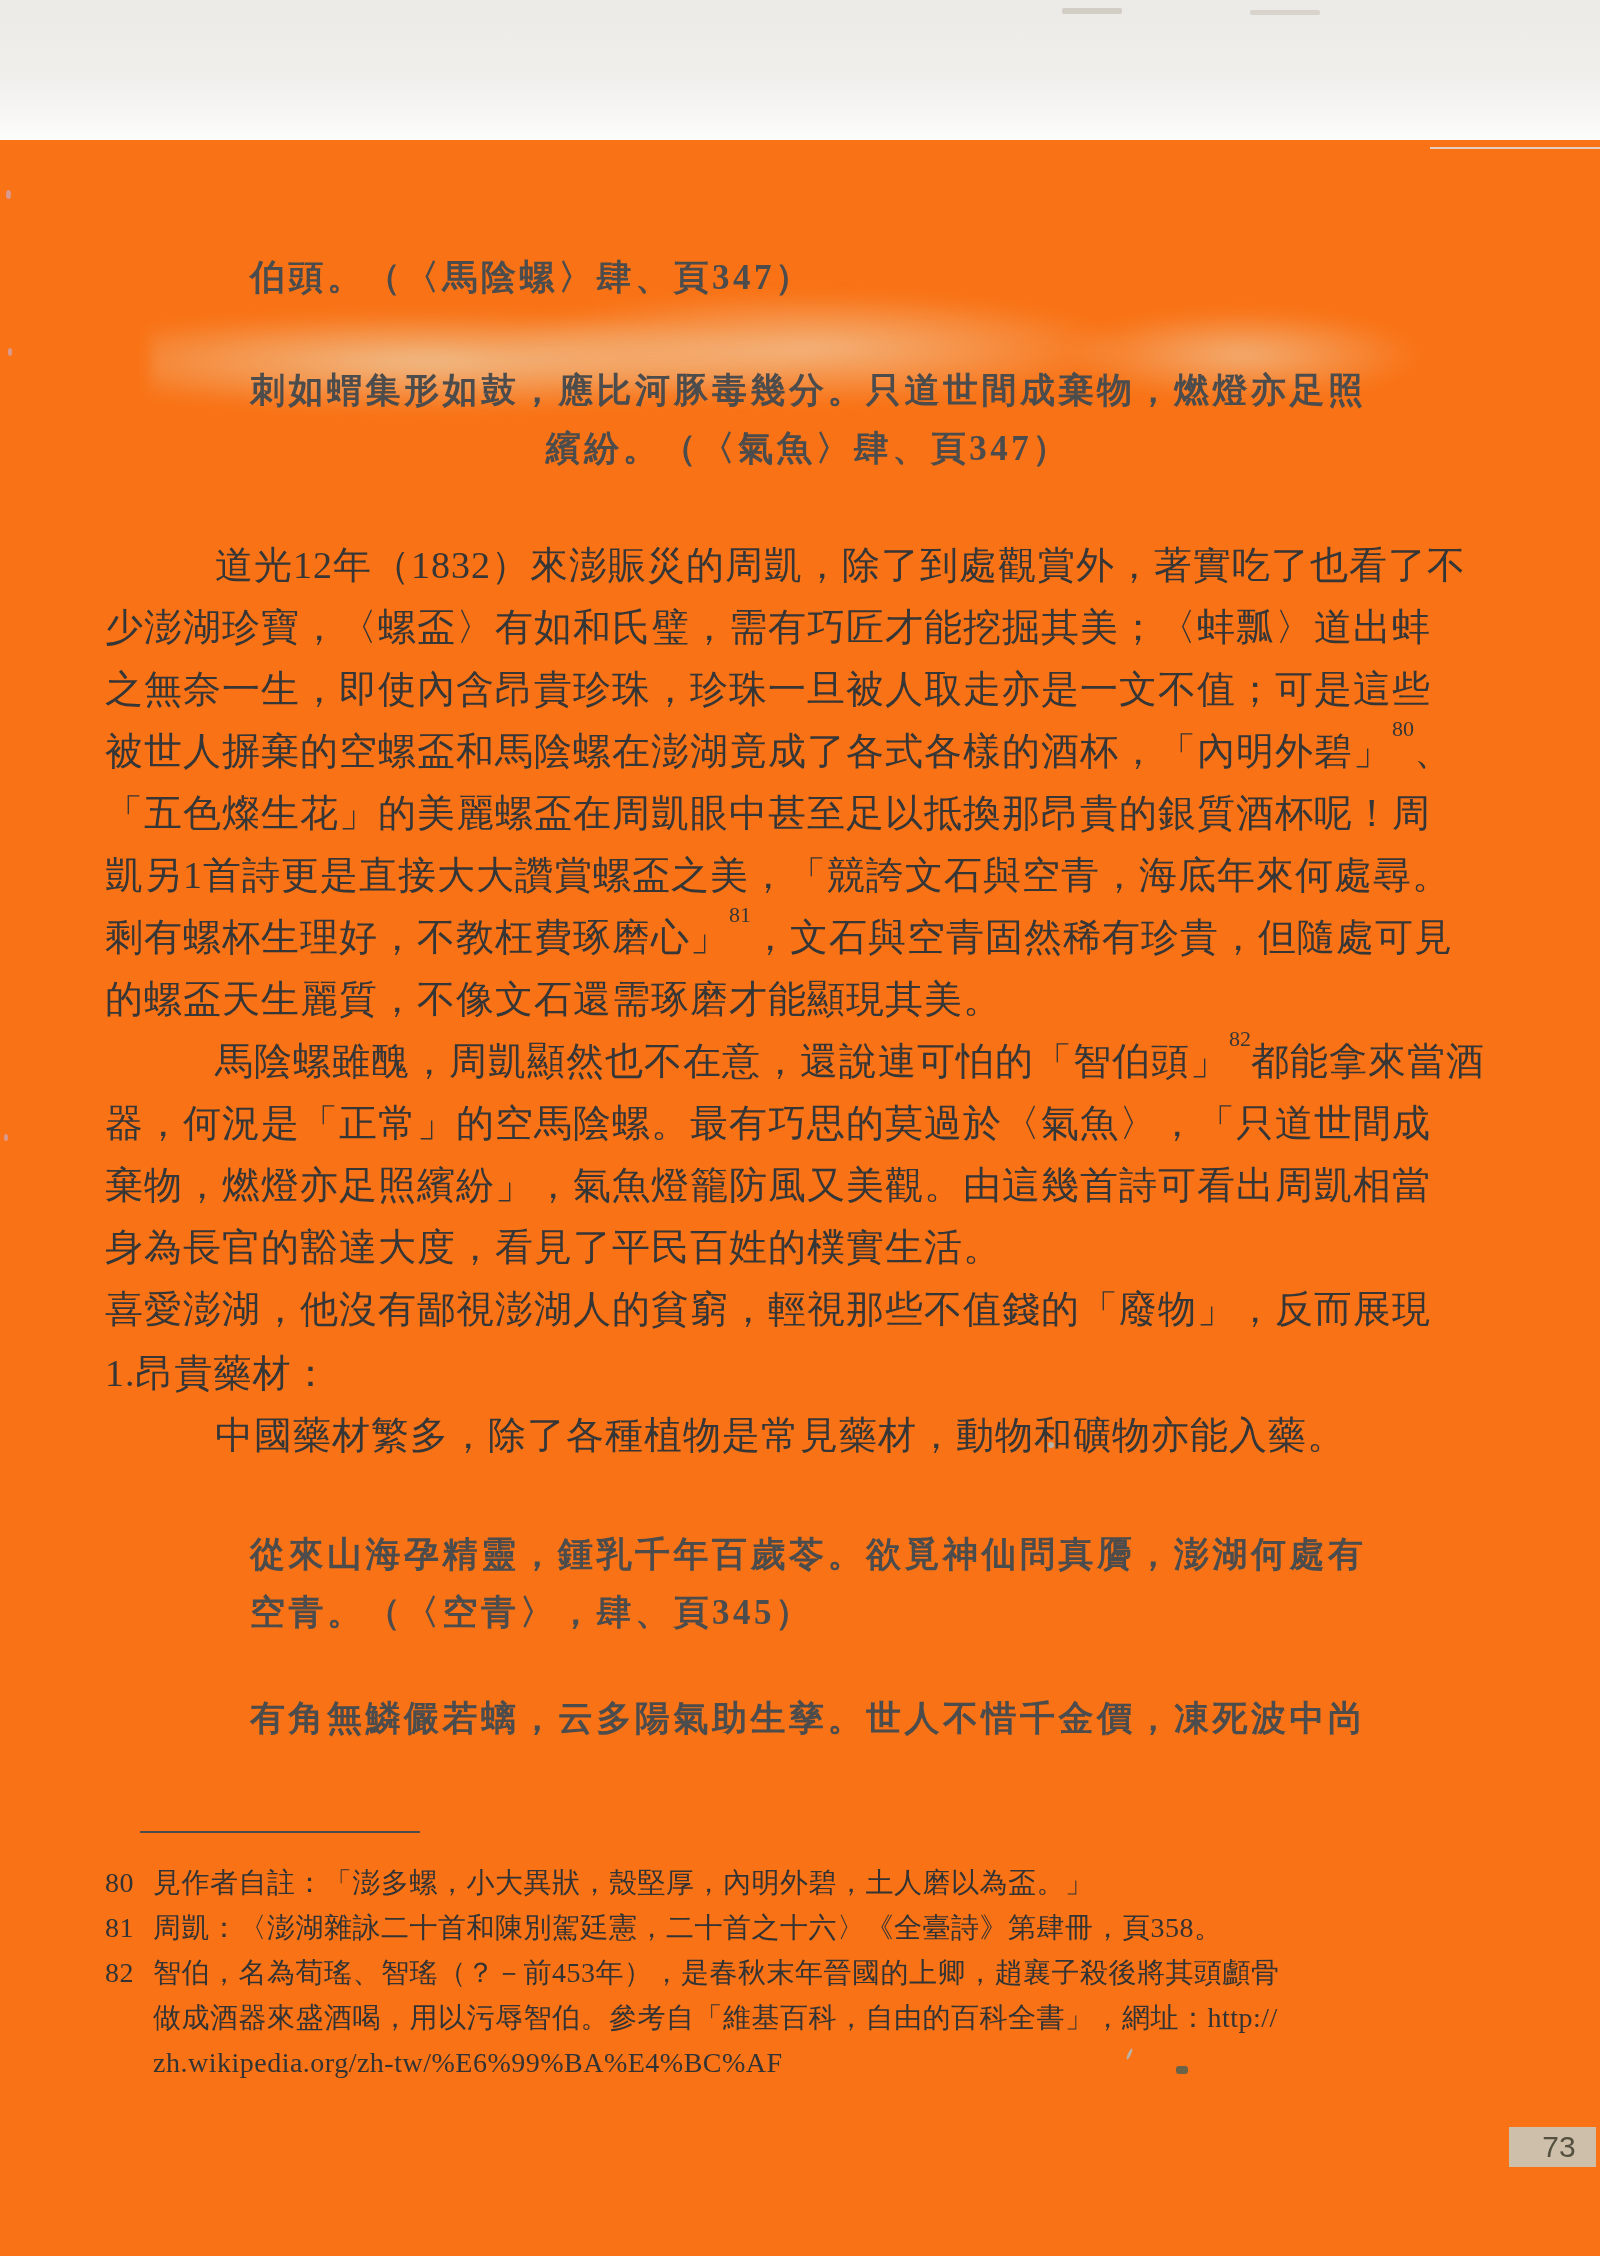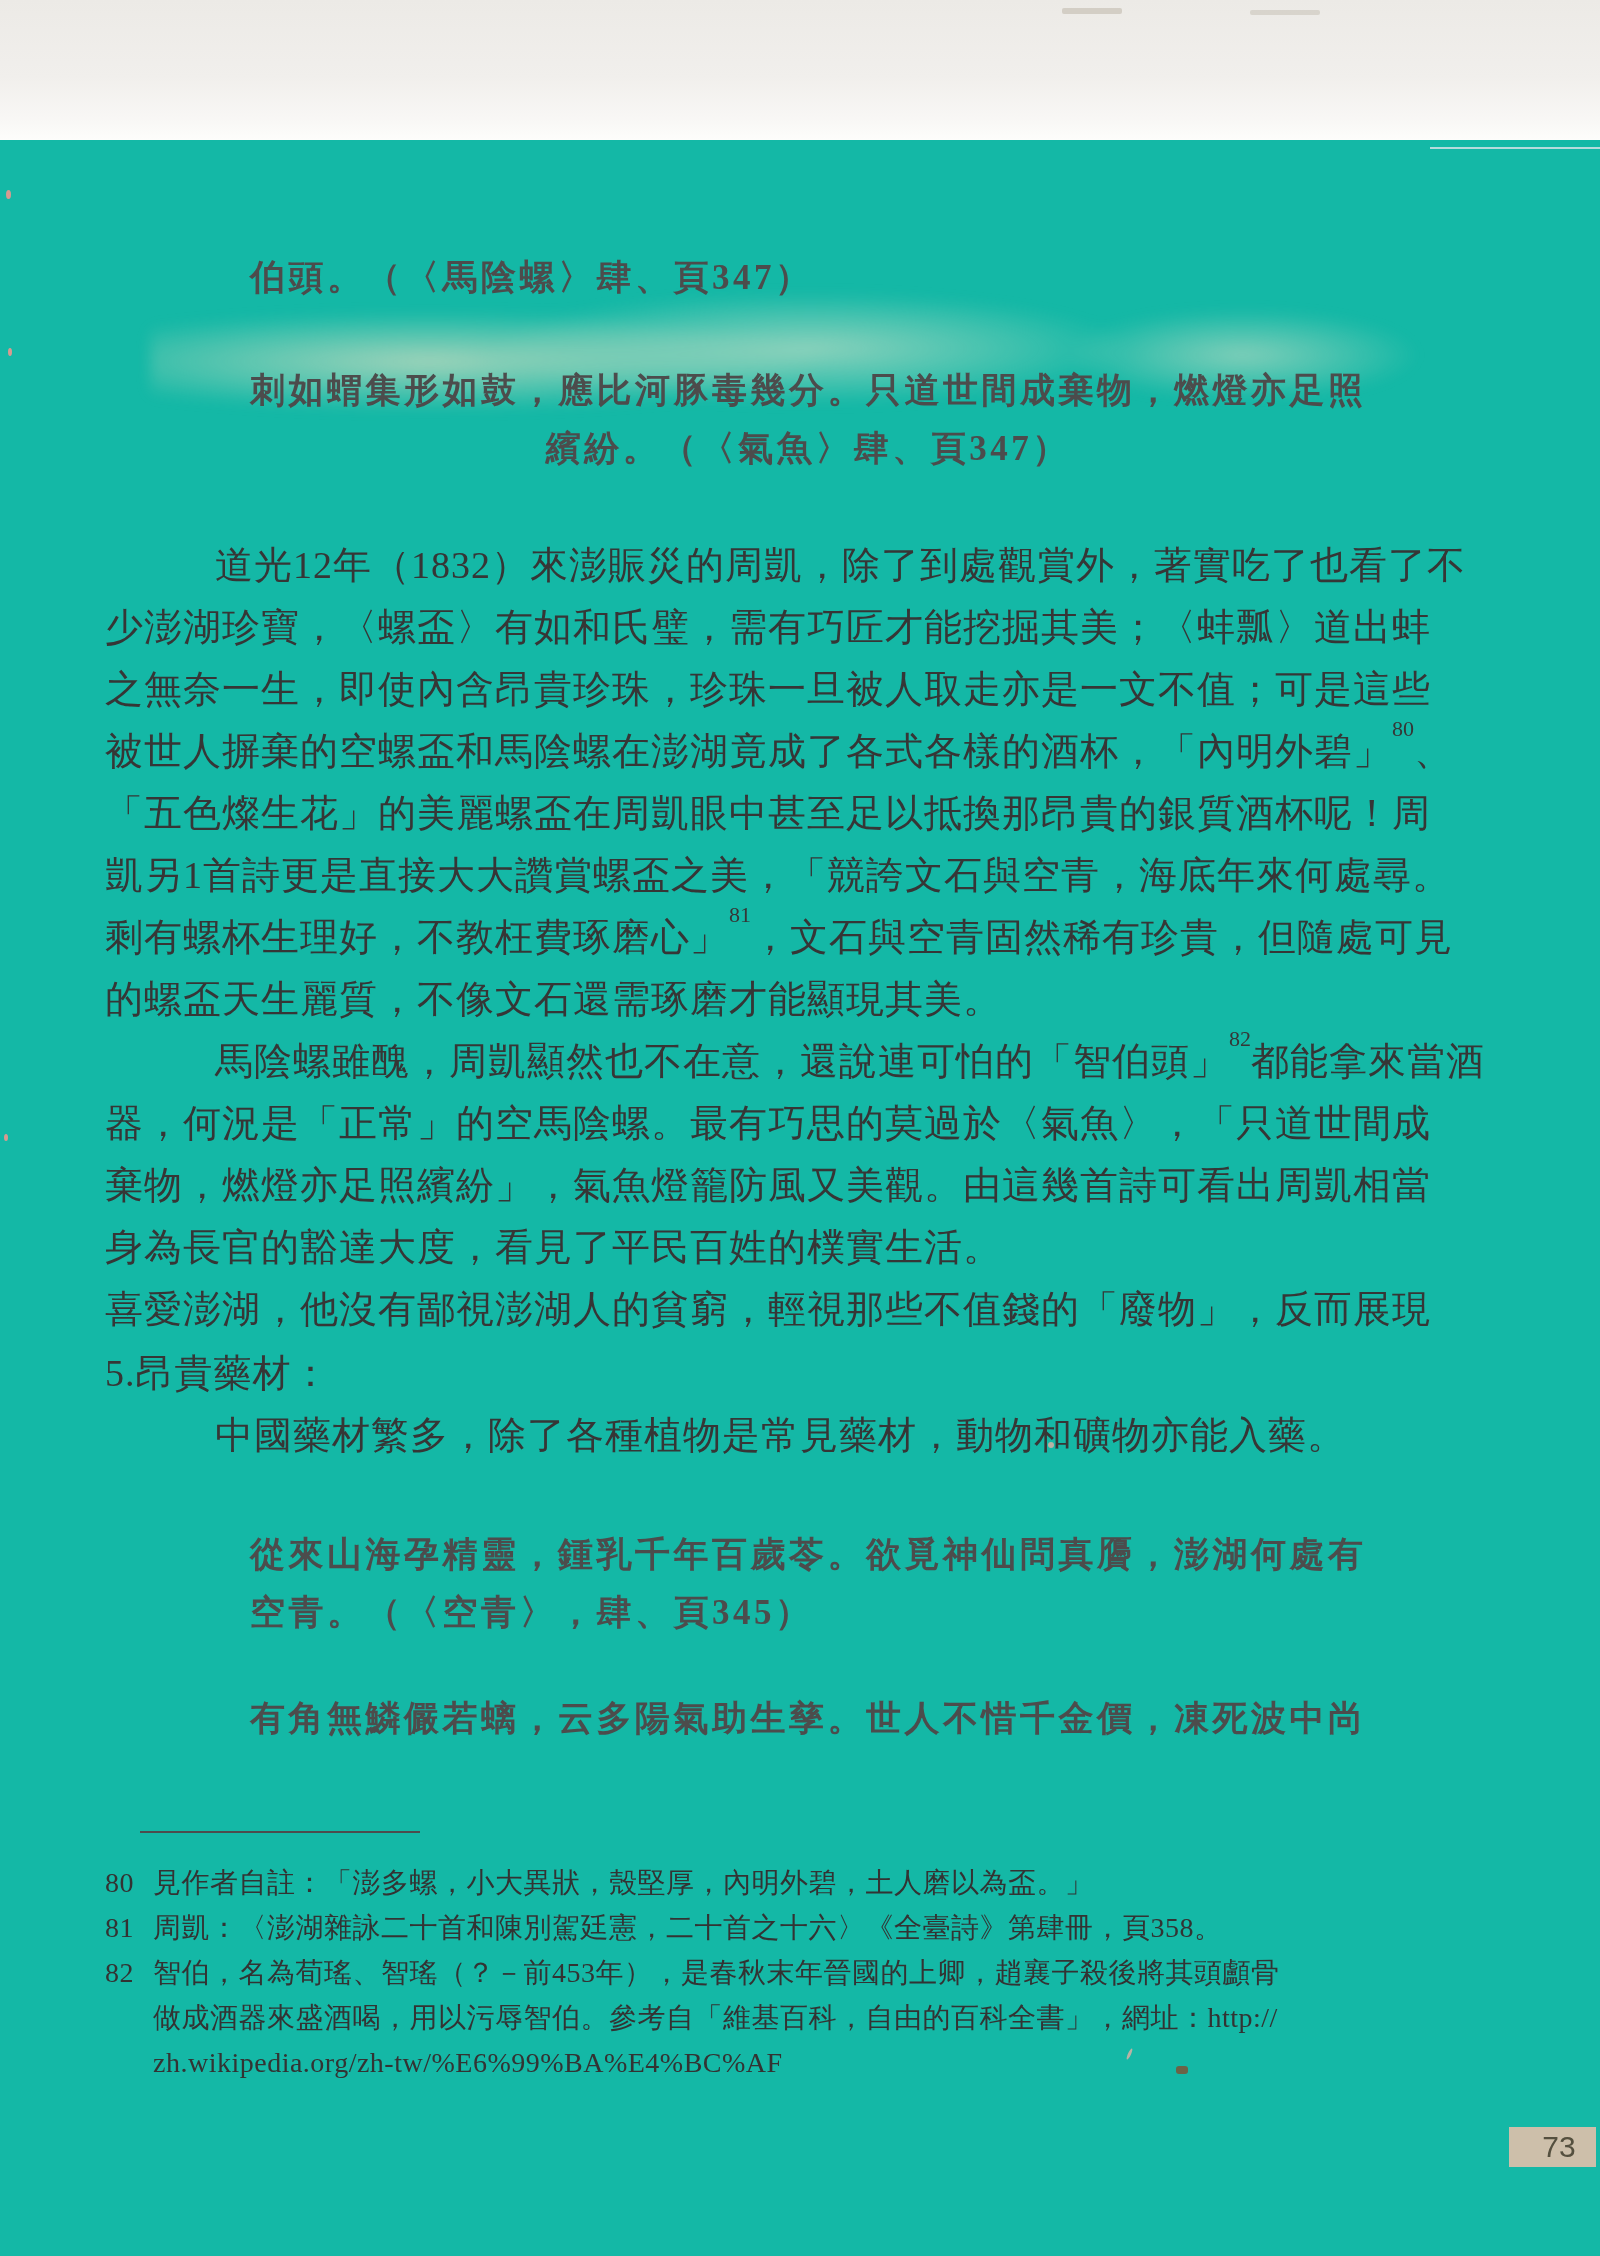--- a/index.html
+++ b/index.html
@@ -1,18 +1,18 @@
 <!DOCTYPE html>
 <html><head>
 <meta charset="utf-8">
 <style>
   html,body{margin:0;padding:0;background:#ffffff;}
   .page{
     position:relative;width:1600px;height:2256px;overflow:hidden;
-    background:#14b8a6;
+    background:#f97316;
     font-family:"Liberation Serif","DejaVu Serif",serif;
     color:#373737;
   }
   
   .topband{position:absolute;left:0;top:0;width:1600px;height:140px;
     background:linear-gradient(to bottom,#eceae6 0%,#f1efec 55%,#f8f7f5 85%,#fdfdfb 100%);}
   .toplined{position:absolute;left:1430px;top:147px;width:170px;height:2px;background:#dfe4ea;opacity:.8;}
   .ghostband{position:absolute;left:150px;top:290px;width:1270px;height:130px;filter:blur(7px);
     background:
       radial-gradient(ellipse 45% 55% at 22% 55%, rgba(235,226,197,.65), rgba(235,226,197,0) 70%),
@@ -89,21 +89,21 @@
   </div>
 
   <div class="bodyblock" style="top:1036px;">
     <div class="line indent"><span>馬陰螺雖醜，周凱顯然也不在意，還說連可怕的「智伯頭」</span><sup>82</sup><span>都能拿來當酒</span></div>
     <div class="line">器，何況是「正常」的空馬陰螺。最有巧思的莫過於〈氣魚〉，「只道世間成</div>
     <div class="line">棄物，燃燈亦足照繽紛」，氣魚燈籠防風又美觀。由這幾首詩可看出周凱相當</div>
     <div class="line">身為長官的豁達大度，看見了平民百姓的樸實生活。</div>
     <div class="line">喜愛澎湖，他沒有鄙視澎湖人的貧窮，輕視那些不值錢的「廢物」，反而展現</div>
   </div>
 
-  <div class="heading" style="top:1348px;">5.昂貴藥材：</div>
+  <div class="heading" style="top:1348px;">1.昂貴藥材：</div>
 
   <div class="bodyblock" style="top:1410px;">
     <div class="line indent">中國藥材繁多，除了各種植物是常見藥材，動物和礦物亦能入藥。</div>
   </div>
 
   <div class="quote" style="top:1532px;">
     <div class="line">從來山海孕精靈，鍾乳千年百歲苓。欲覓神仙問真贗，澎湖何處有</div>
     <div class="line">空青。（〈空青〉，肆、頁345）</div>
   </div>
 

